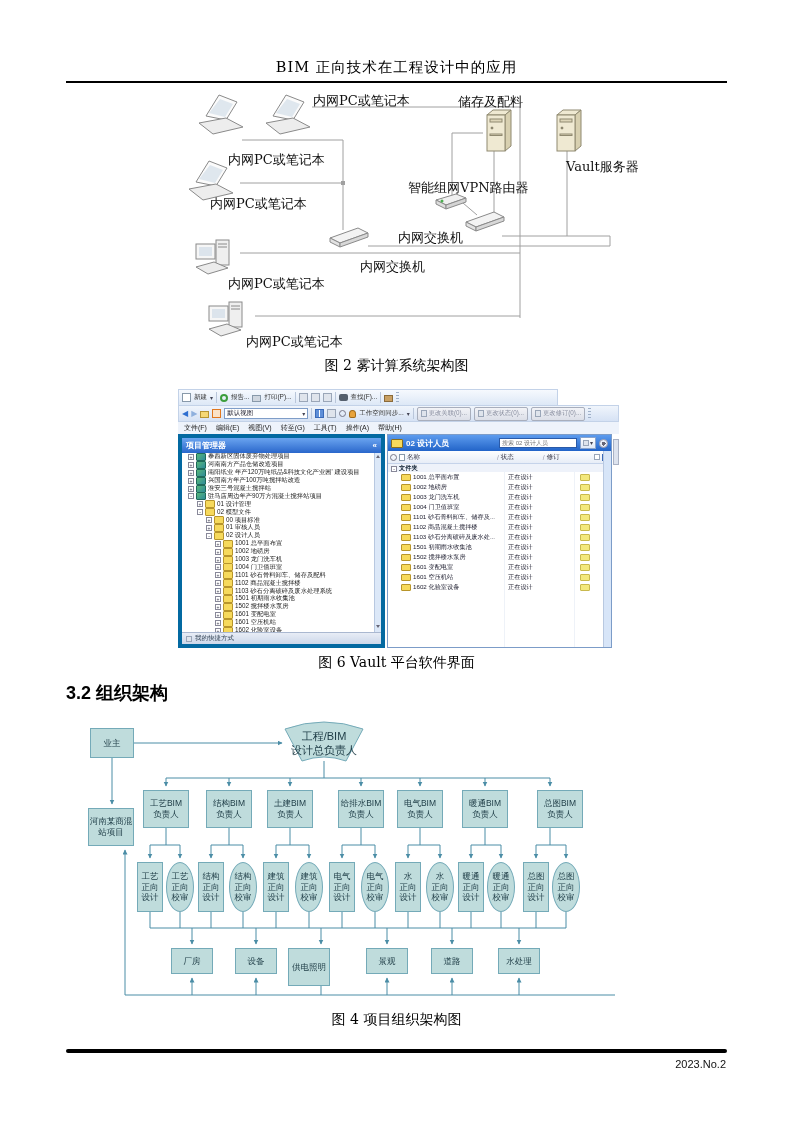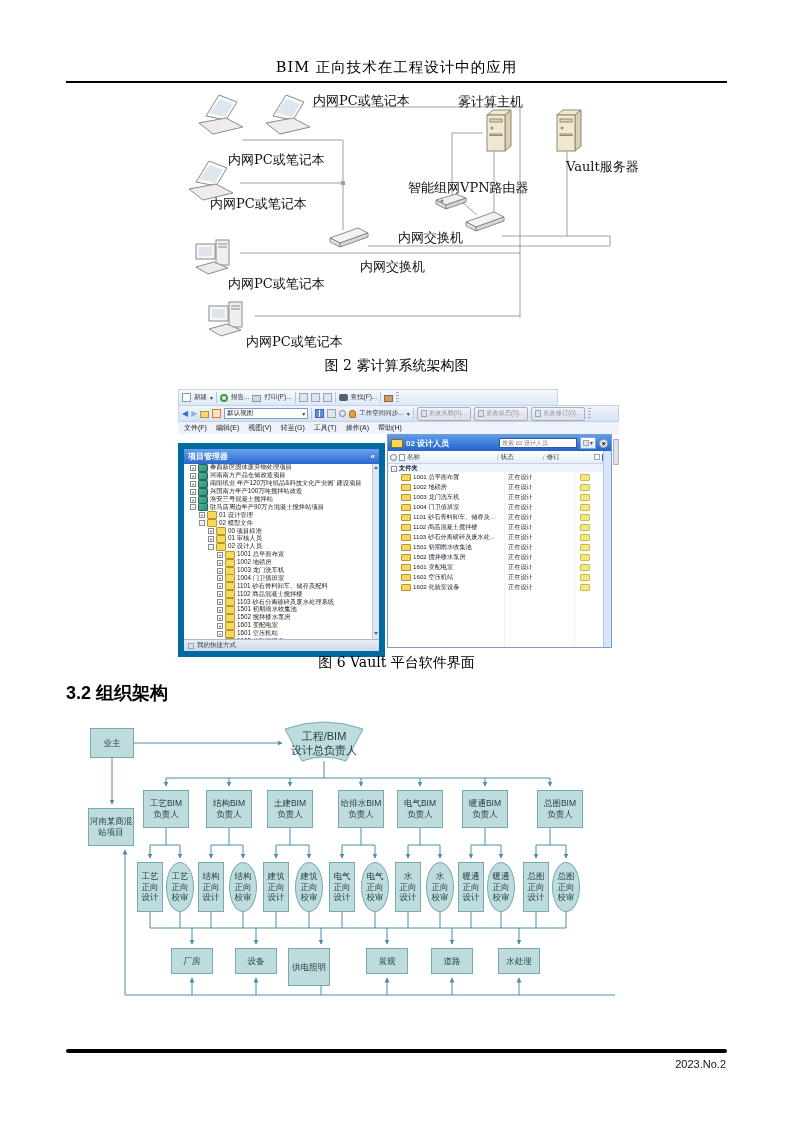--- a/index.html
+++ b/index.html
@@ -42,21 +42,21 @@
   .i-clock{border:1px solid #778;border-radius:50%;width:7px;height:7px;}
   .i-person{background:#e8a33c;border-radius:50% 50% 2px 2px;width:7px;height:8px;border:1px solid #a06a1a;}
   .chev{font-size:6px;color:#445;line-height:1;}
   .arrowbtn{font-size:8px;color:#2f6fd0;line-height:1;}
   .combo{background:#fff;border:1px solid #7f9dc8;height:11px;width:84px;font-size:6.5px;
          display:flex;align-items:center;justify-content:space-between;padding:0 2px;box-sizing:border-box;color:#223;}
   .graybtn{background:linear-gradient(#f2f3f7,#dcdfe8);border:1px solid #a8aeBC;border-radius:2px;height:12px;
          display:flex;align-items:center;gap:2px;padding:0 3px;font-size:6.3px;color:#8a8fa0;white-space:nowrap;}
   .sep{width:1px;height:11px;background:#b9c6da;}
   .grip{width:3px;height:11px;background:repeating-linear-gradient(#9fb0c8 0 1px,transparent 1px 3px);}
-  .lpanel{position:absolute;left:0;top:54px;width:207px;height:214px;border:6px solid #0369a1;box-sizing:border-box;background:#fff;}
+  .lpanel{position:absolute;left:0;top:45px;width:207px;height:214px;border:4px solid #0369a1;box-sizing:border-box;background:#fff;}
   .phead{height:15px;background:linear-gradient(#6aa4f0,#2a67cb);color:#fff;font-size:8px;font-weight:bold;
          display:flex;align-items:center;justify-content:space-between;padding:0 4px;}
   .tree{position:absolute;left:0;top:15px;right:6px;bottom:12px;overflow:hidden;background:#fff;}
   .titem{display:flex;align-items:center;gap:2px;height:7.9px;white-space:nowrap;overflow:hidden;}
   .texp{width:6px;height:6px;border:1px solid #889;box-sizing:border-box;font-size:5px;line-height:4px;
         text-align:center;color:#445;background:#fff;flex:0 0 auto;}
   .ticon{width:8px;height:6px;flex:0 0 auto;border-radius:1px;}
   .i-project{background:linear-gradient(135deg,#58b878,#2e8a9a);border:1px solid #1e6a5a;}
   .i-folder{background:#f6d95c;border:1px solid #b8952a;}
   .tlabel{font-size:6.3px;color:#222;overflow:hidden;text-overflow:ellipsis;}
@@ -160,21 +160,21 @@
     <use href="#server" x="373" y="20"></use>
     <use href="#router" x="256" y="104"></use>
     <use href="#netswitch" x="286" y="122"></use>
     <use href="#netswitch" x="150" y="138"></use>
   </svg>
   <div class="abs netlabel" style="left:313px;top:92px;">内网PC或笔记本</div>
   <div class="abs netlabel" style="left:228px;top:151px;">内网PC或笔记本</div>
   <div class="abs netlabel" style="left:210px;top:195px;">内网PC或笔记本</div>
   <div class="abs netlabel" style="left:228px;top:275px;">内网PC或笔记本</div>
   <div class="abs netlabel" style="left:246px;top:333px;">内网PC或笔记本</div>
-  <div class="abs netlabel" style="left:458px;top:93px;">雾计算主机</div>
+  <div class="abs netlabel" style="left:458px;top:93px;">储存及配料</div>
   <div class="abs netlabel" style="left:518px;top:158px;margin-left:48px;">Vault服务器</div>
   <div class="abs netlabel" style="left:408px;top:179px;">智能组网VPN路由器</div>
   <div class="abs netlabel" style="left:398px;top:229px;">内网交换机</div>
   <div class="abs netlabel" style="left:360px;top:258px;">内网交换机</div>
   <div class="abs caption" style="top:357px;">图 2 雾计算系统架构图</div>
 
   <div class="abs vault">
 
     <div class="tb1">
       <span class="ico i-page"></span>
@@ -648,16 +648,17 @@
     </div>
   <div id="org-bottoms">
 
   <div class="orgnode org-bottom" style="top: 948px; width: 42px; height: 26px; left: 171px;">厂房</div>
       <div class="orgnode org-bottom" style="top: 948px; width: 42px; height: 26px; left: 235px;">设备</div>
       <div class="orgnode org-bottom" style="top: 948px; width: 42px; height: 38px; left: 288px;">供电照明</div>
       <div class="orgnode org-bottom" style="top: 948px; width: 42px; height: 26px; left: 366px;">景观</div>
       <div class="orgnode org-bottom" style="top: 948px; width: 42px; height: 26px; left: 431px;">道路</div>
       <div class="orgnode org-bottom" style="top: 948px; width: 42px; height: 26px; left: 498px;">水处理</div>
     </div>
+  <div class="abs caption" style="top:1011px;">图 4 项目组织架构图</div>
 
   <div class="abs foot-rule"></div>
   <div class="abs foot-issue">2023.No.2</div>
 </div>
 
 </body></html>

